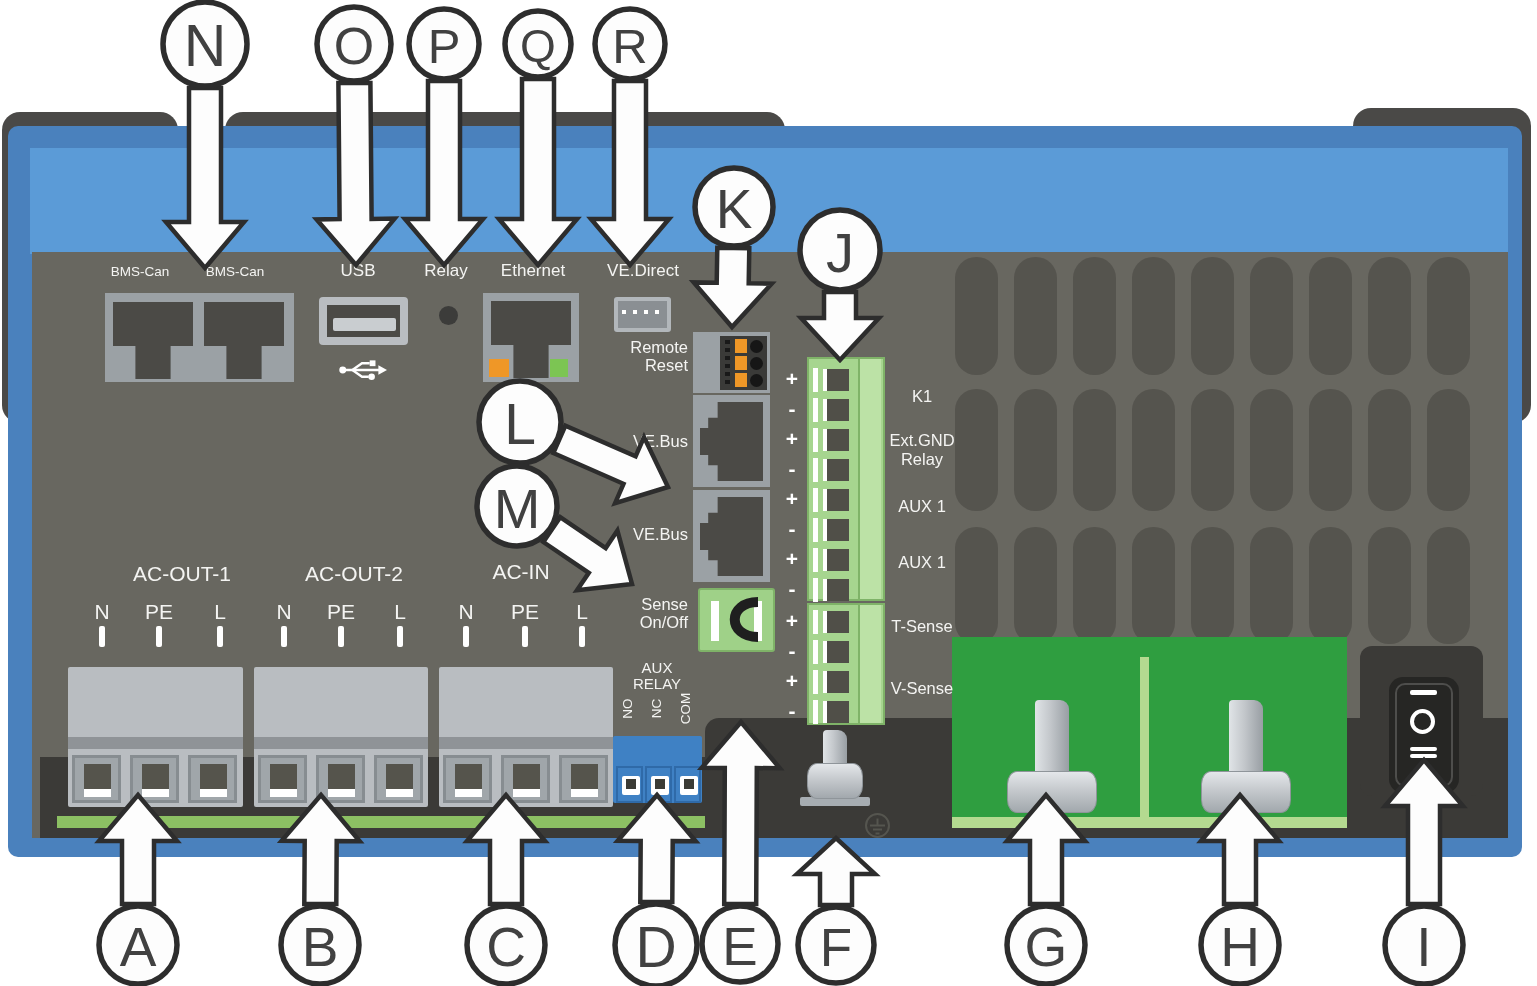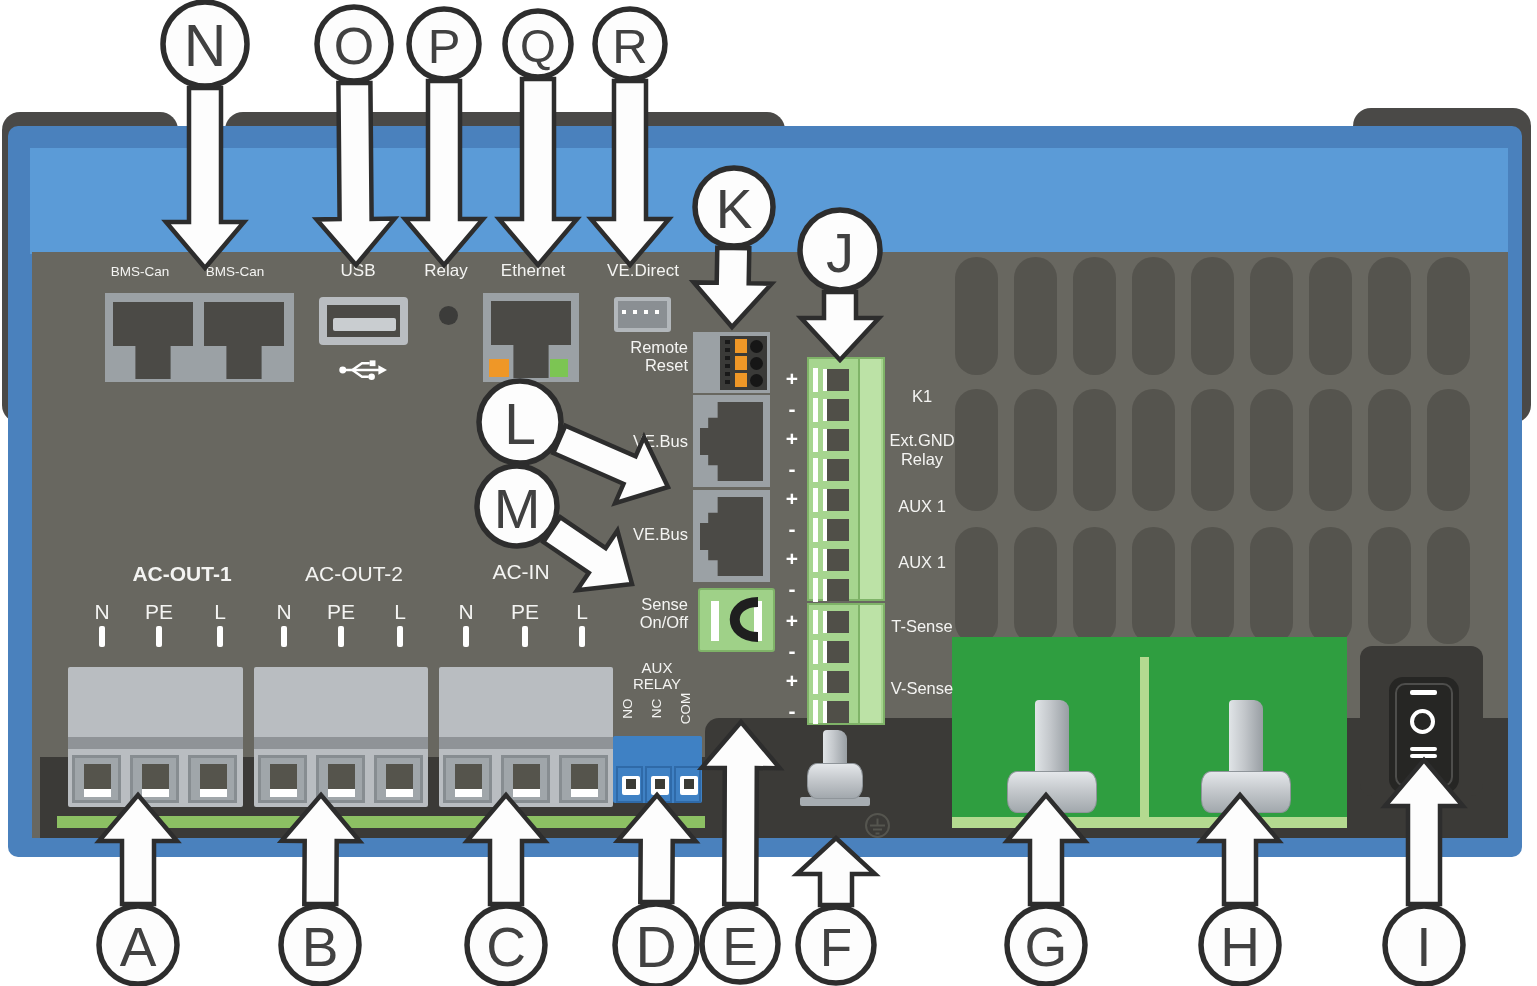--- a/index.html
+++ b/index.html
@@ -212,21 +212,21 @@
     </div>
   <div id="dc-labels">
       <div class="lbl c" style="position: absolute; box-sizing: border-box; left: 885px; top: 387px; width: 74px; font-size: 16.5px; line-height: 19px; text-align: center; color: rgb(244, 244, 242); white-space: nowrap;">K1</div>
       <div class="lbl c" style="position: absolute; box-sizing: border-box; left: 885px; top: 431px; width: 74px; font-size: 16.5px; line-height: 19px; text-align: center; color: rgb(244, 244, 242); white-space: nowrap;">Ext.GND<br>Relay</div>
       <div class="lbl c" style="position: absolute; box-sizing: border-box; left: 885px; top: 497px; width: 74px; font-size: 16.5px; line-height: 19px; text-align: center; color: rgb(244, 244, 242); white-space: nowrap;">AUX 1</div>
       <div class="lbl c" style="position: absolute; box-sizing: border-box; left: 885px; top: 553px; width: 74px; font-size: 16.5px; line-height: 19px; text-align: center; color: rgb(244, 244, 242); white-space: nowrap;">AUX 1</div>
       <div class="lbl c" style="position: absolute; box-sizing: border-box; left: 885px; top: 617px; width: 74px; font-size: 16.5px; line-height: 19px; text-align: center; color: rgb(244, 244, 242); white-space: nowrap;">T-Sense</div>
       <div class="lbl c" style="position: absolute; box-sizing: border-box; left: 885px; top: 679px; width: 74px; font-size: 16.5px; line-height: 19px; text-align: center; color: rgb(244, 244, 242); white-space: nowrap;">V-Sense</div>
     </div>
 
-  <div class="lbl c" style="left:112px;top:562px;width:140px;font-size:21px;font-weight:bold;">AC-OUT-1</div>
+  <div class="lbl c" style="left:112px;top:562px;width:140px;font-size:21px;">AC-OUT-1</div>
   <div class="lbl c" style="left:284px;top:562px;width:140px;font-size:21px;">AC-OUT-2</div>
   <div class="lbl c" style="left:451px;top:560px;width:140px;font-size:21px;">AC-IN</div>
   <div id="ac-area">
       <div class="acblock" style="position: absolute; box-sizing: border-box; left: 68px; top: 667px; width: 175px; height: 140px;">
         <div class="acstripe" style="position: absolute; box-sizing: border-box; left: 0px; top: 70px; width: 100%; height: 12px;"></div>
         <div class="accell" style="position: absolute; box-sizing: border-box; left: 4px; top: 88px; width: 49px; height: 48px;">
           <div class="acscrew" style="position: absolute; box-sizing: border-box; left: 9px; top: 6px; width: 27px; height: 25px;"></div>
           <div class="acbar" style="position: absolute; box-sizing: border-box; left: 9px; top: 31px; width: 27px; height: 8px;"></div>
         </div>
         <div class="accell" style="position: absolute; box-sizing: border-box; left: 62px; top: 88px; width: 49px; height: 48px;">

